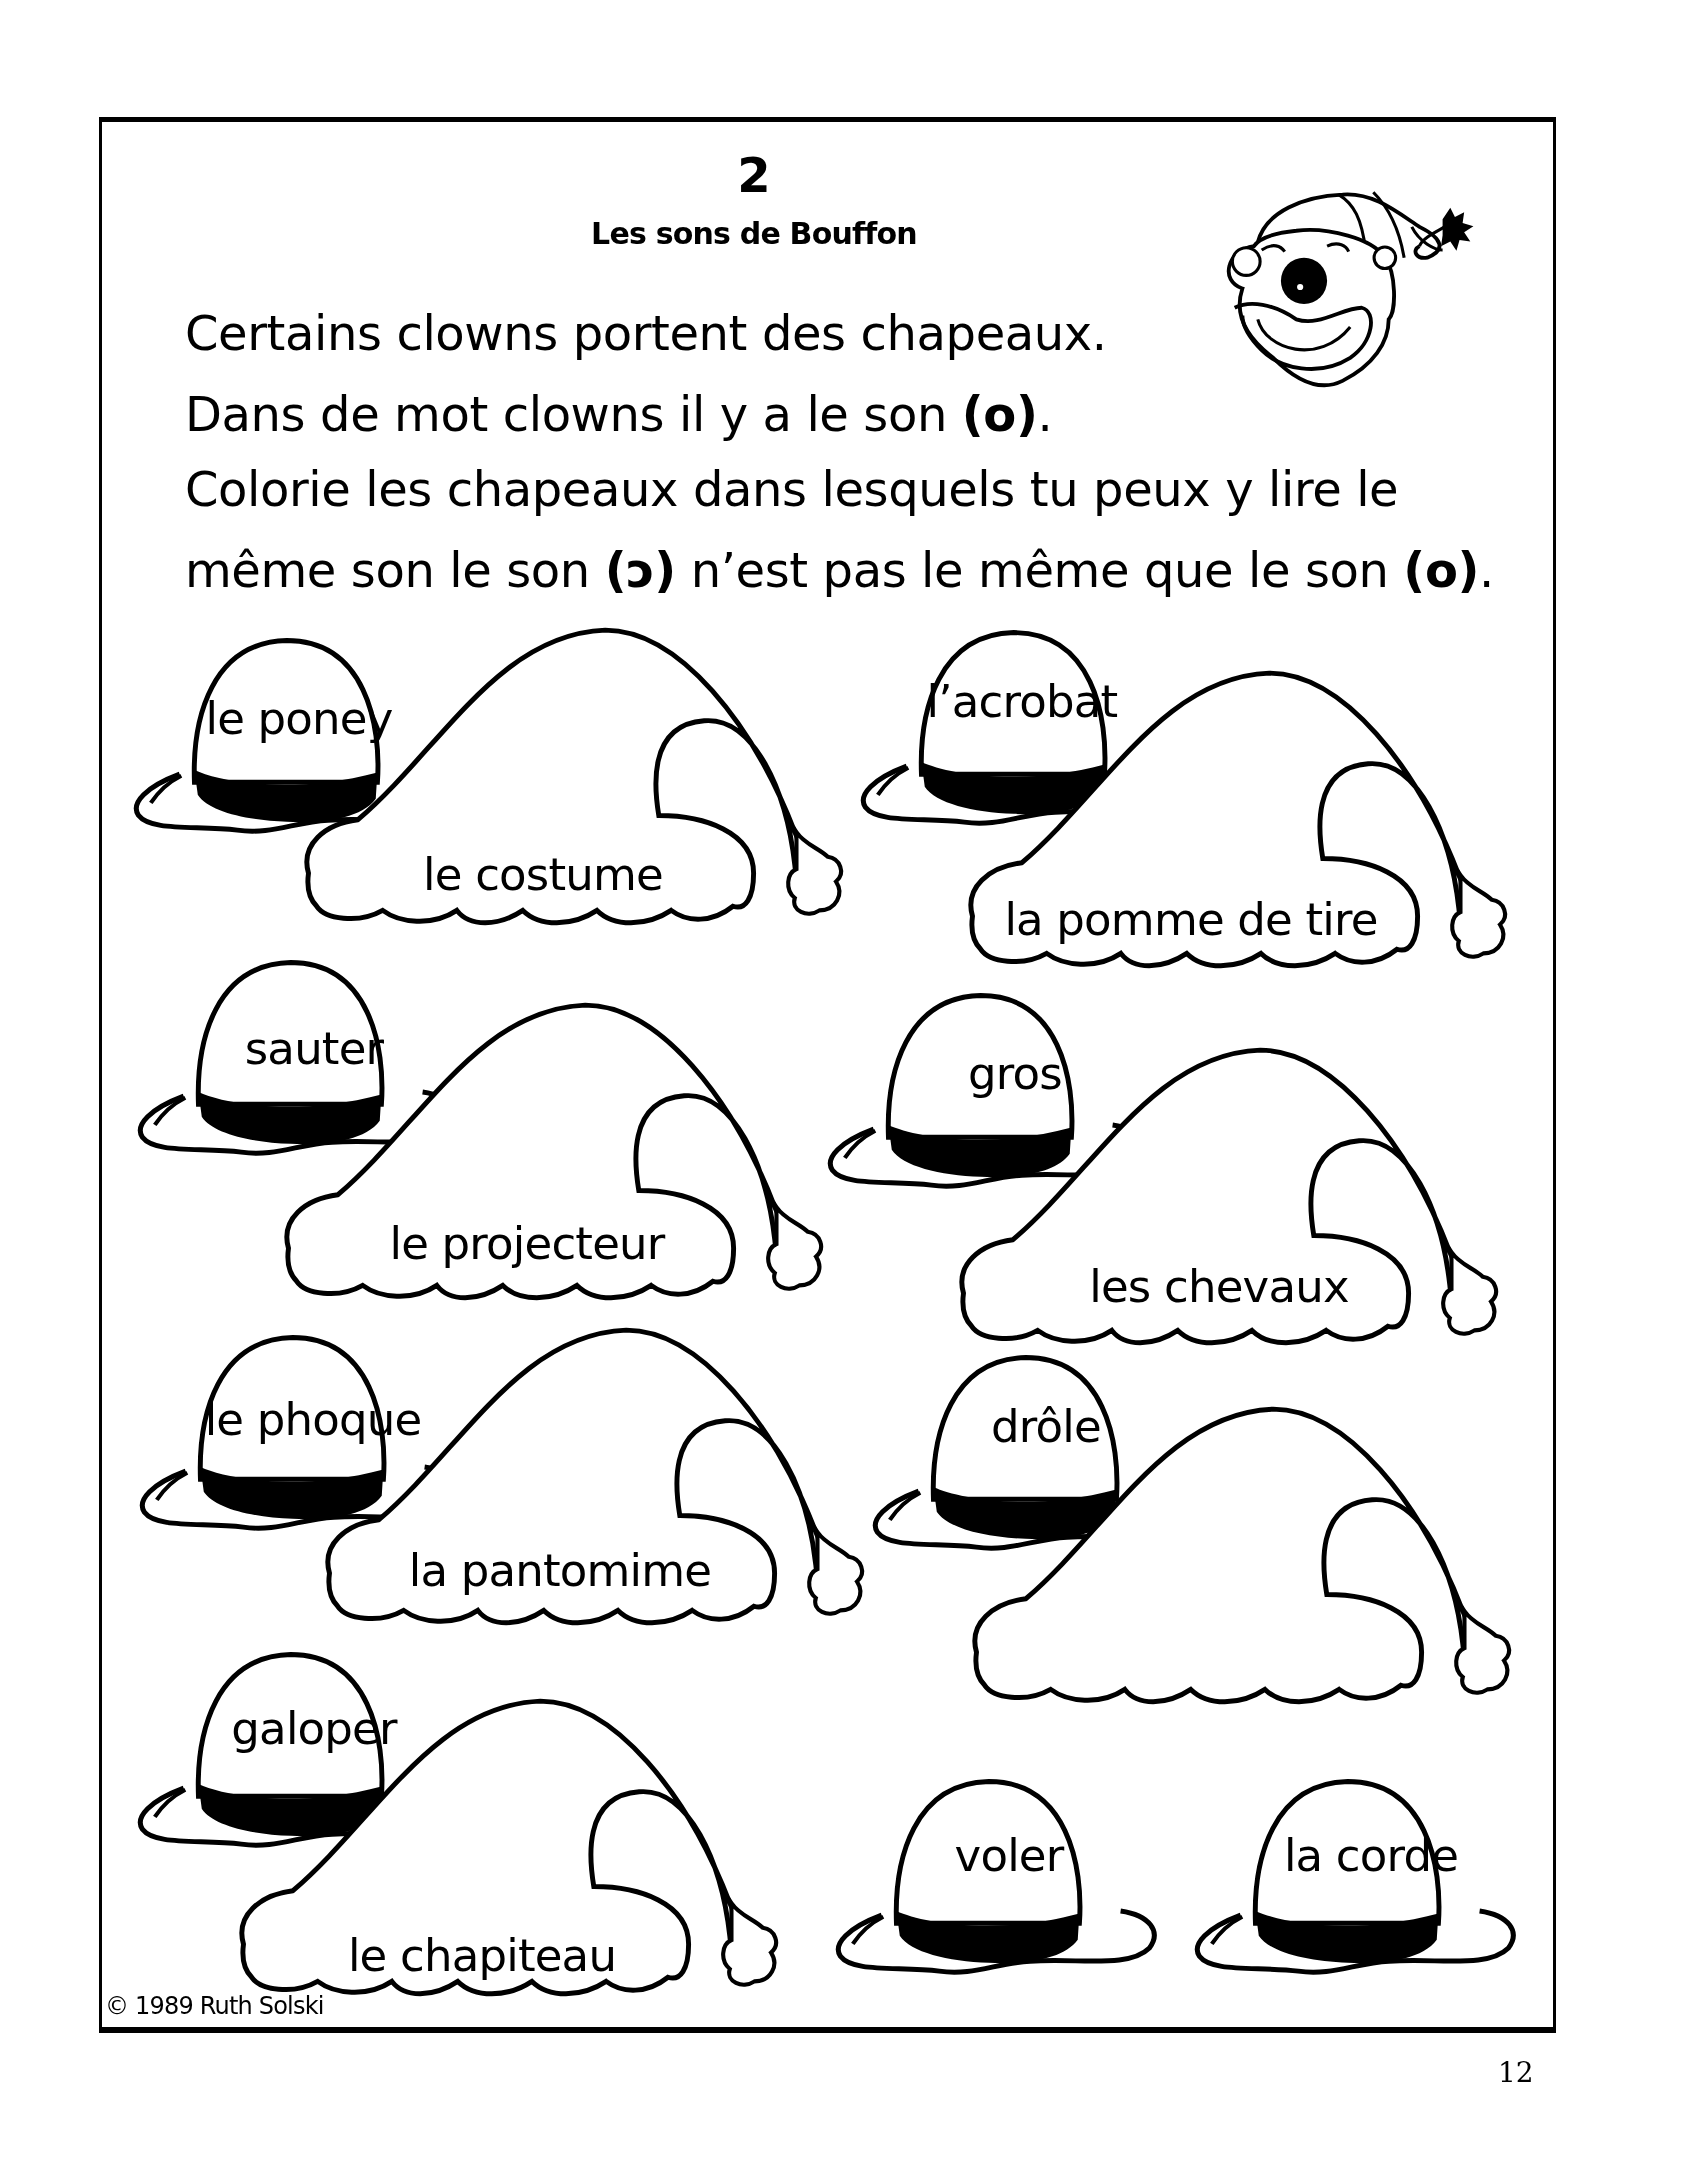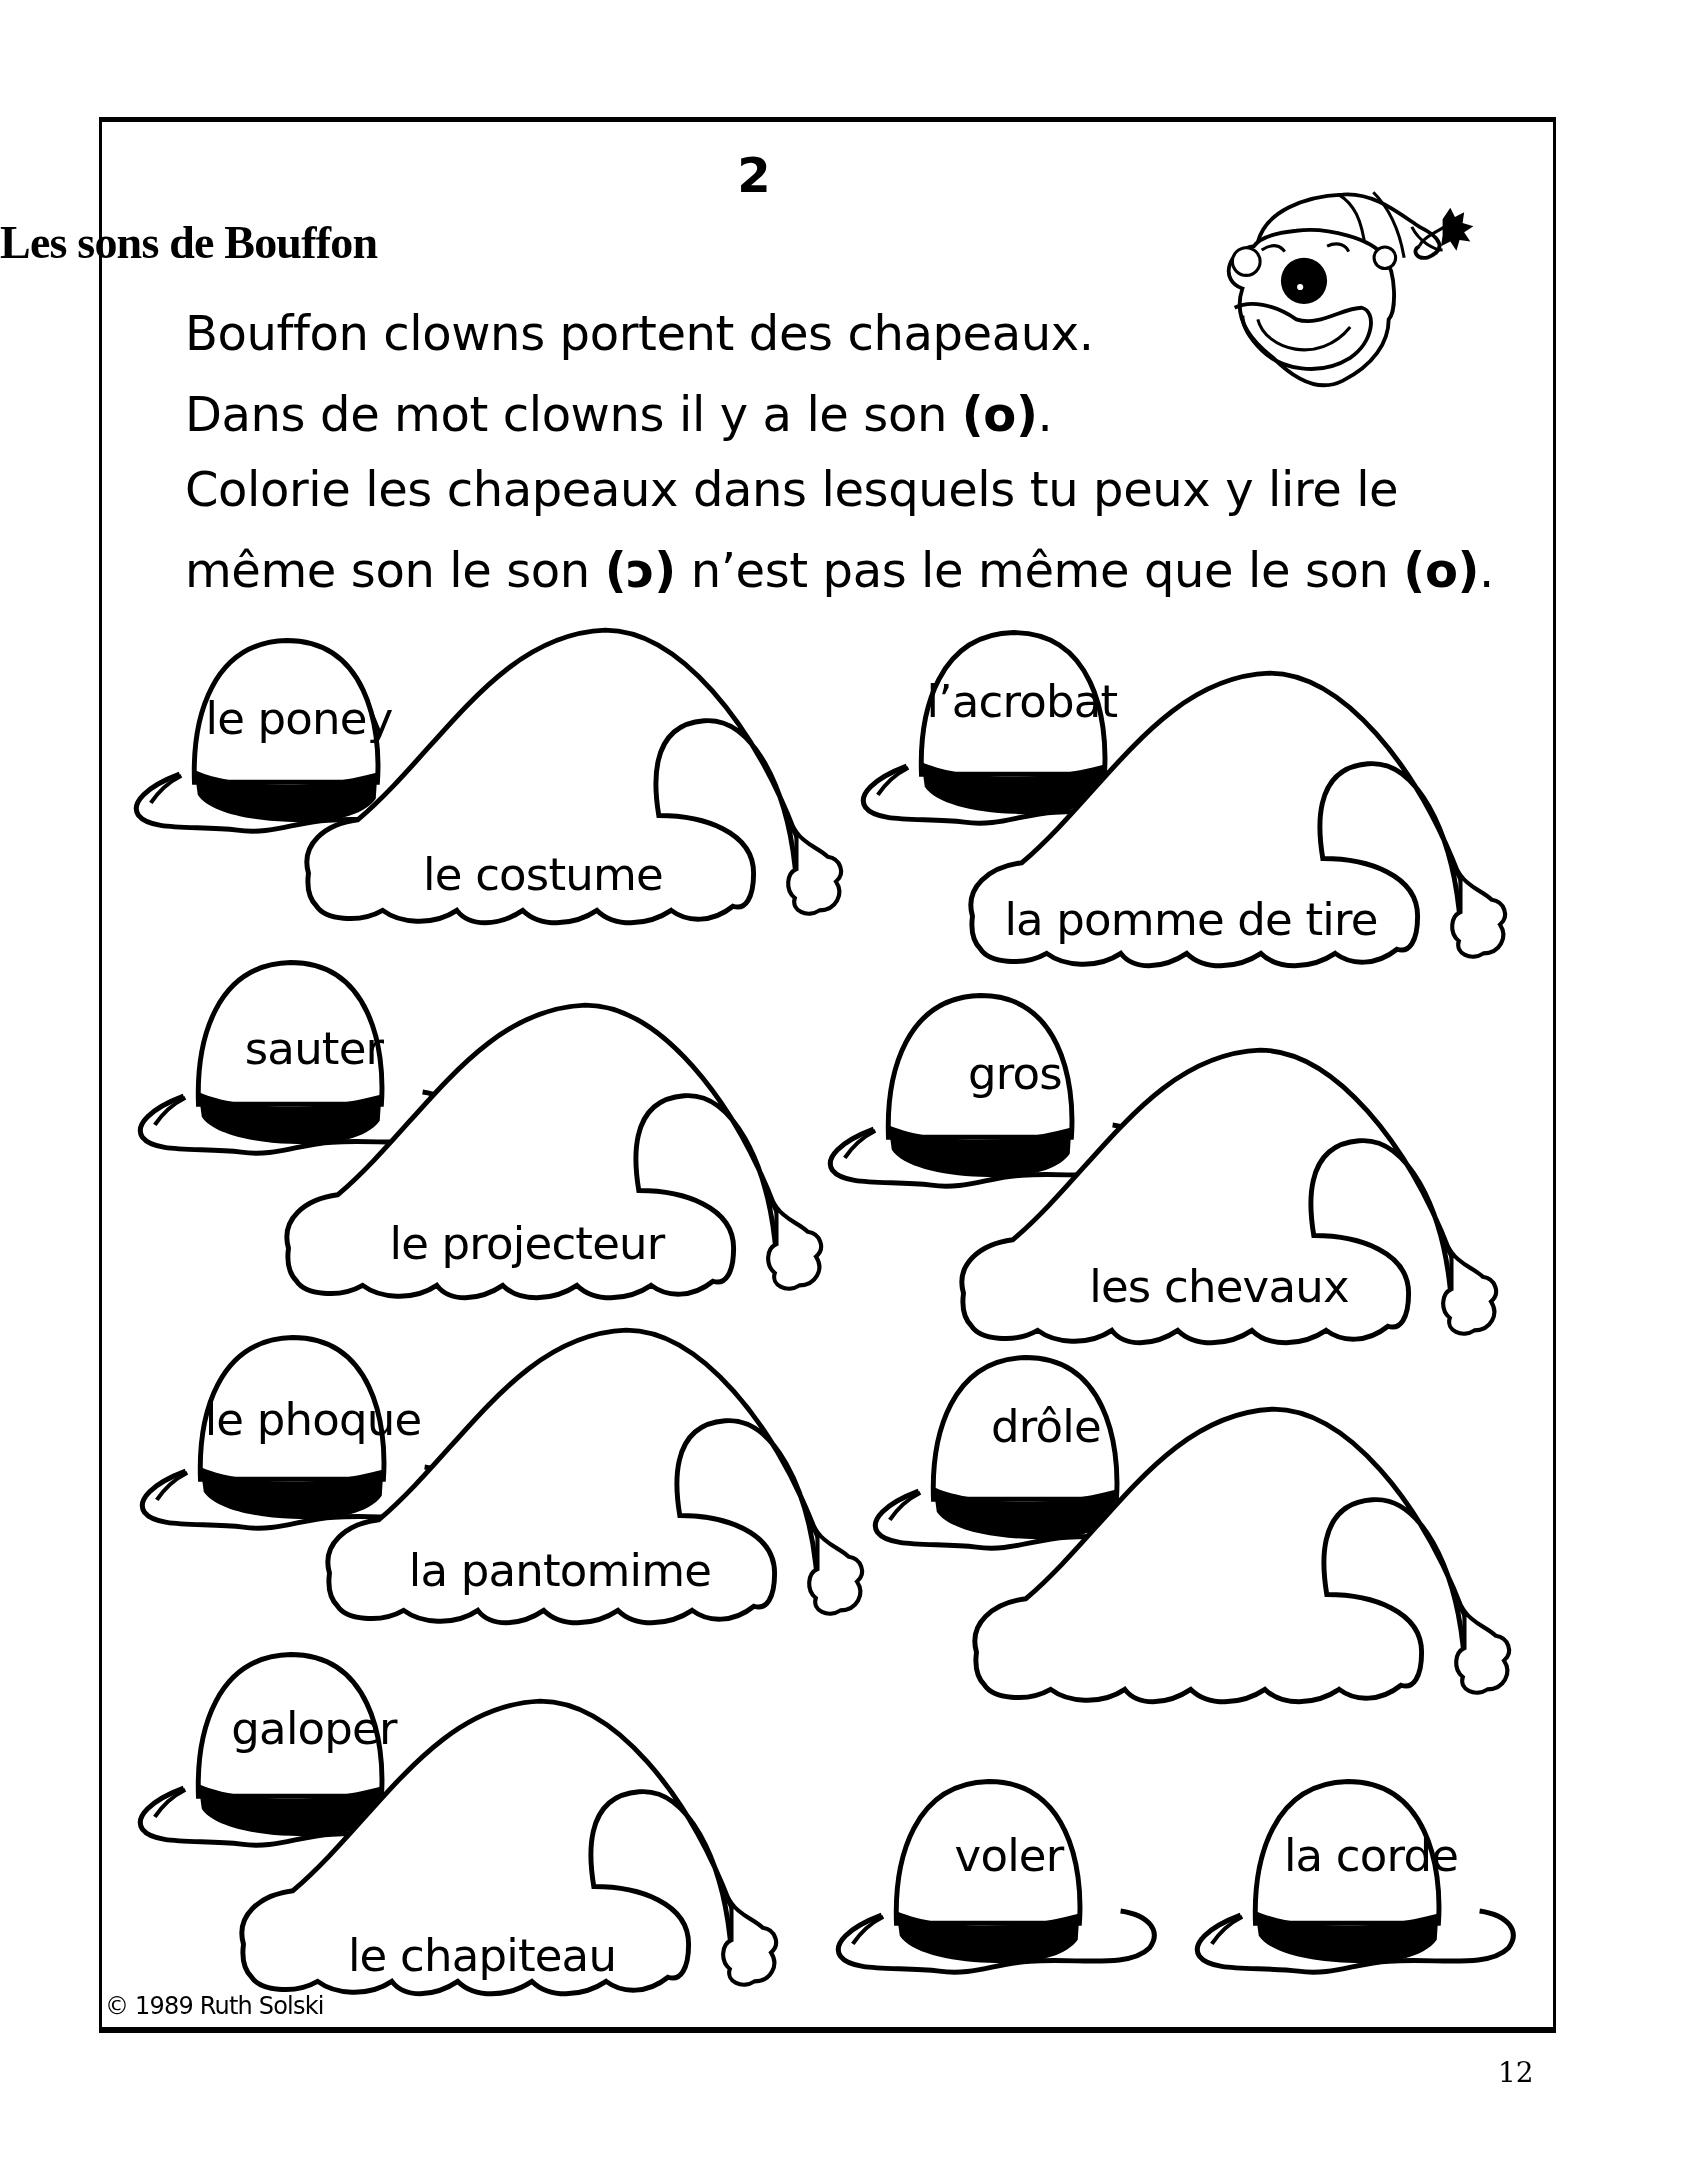--- a/index.html
+++ b/index.html
@@ -3,22 +3,22 @@
 <meta charset="utf-8">
 <style>
   html, body { margin:0; padding:0; background:#ffffff; }
   body { width:1687px; height:2183px; position:relative; overflow:hidden;
          font-family:"DejaVu Sans", "Liberation Sans", sans-serif; color:#000; }
   .frame { position:absolute; left:99px; top:117px; width:1457px; height:1916px;
            border-left:3.3px solid #000; border-right:3.3px solid #000;
            border-top:5.8px solid #000; border-bottom:6.6px solid #000; box-sizing:border-box; }
   .num { position:absolute; left:0; width:1508px; top:147px; text-align:center;
          font-weight:bold; font-size:48px; }
-  .title { position:absolute; left:0; width:1508px; top:216px; text-align:left;
-           font-weight:bold; font-size:46px; letter-spacing:-0.8px;font-family:Liberation Serif, serif; }
+  .title { position:absolute; left:0; width:1508px; top:216px; text-align:center;
+           font-weight:bold; font-size:30px; letter-spacing:-0.8px; }
   .line { position:absolute; left:185px; font-size:48px; white-space:nowrap; letter-spacing:-0.4px; }
   .line b { font-weight:bold; }
   .clown { position:absolute; left:1186px; top:173px; width:313px; height:231px; }
   .shape { position:absolute; }
   .shape svg { position:absolute; left:0; top:0; width:100%; height:100%; overflow:visible; }
   .label { position:absolute; font-weight:normal; font-size:45px; white-space:nowrap;
            letter-spacing:-0.8px; transform:translateX(-50%); }
   .footer-left { position:absolute; left:105px; top:1992px; font-size:24px; letter-spacing:-0.8px; }
   .footer-right { position:absolute; left:1498px; top:2056px; font-size:28px;
                   font-family:"DejaVu Serif", "Liberation Serif", serif; }
@@ -45,21 +45,21 @@
     </symbol>
   </defs>
 </svg>
 
 <div class="frame"></div>
 
 <div class="num">2</div>
 <div class="title">Les sons de Bouffon</div>
 
 <div class="line" style="top:305px">
-  <span>Bouffon clowns portent des chapeaux.</span>
+  <span>Certains clowns portent des chapeaux.</span>
 </div>
 <div class="line" style="top:386px">
   <span>Dans de mot clowns il y a le son </span><b>(o)</b><span>.</span>
 </div>
 <div class="line" style="top:461px">
   <span>Colorie les chapeaux dans lesquels tu peux y lire le</span>
 </div>
 <div class="line" style="top:542px">
   <span>même son le son </span><b>(ɔ)</b><span> n’est pas le même que le son </span><b>(o)</b><span>.</span>
 </div>

